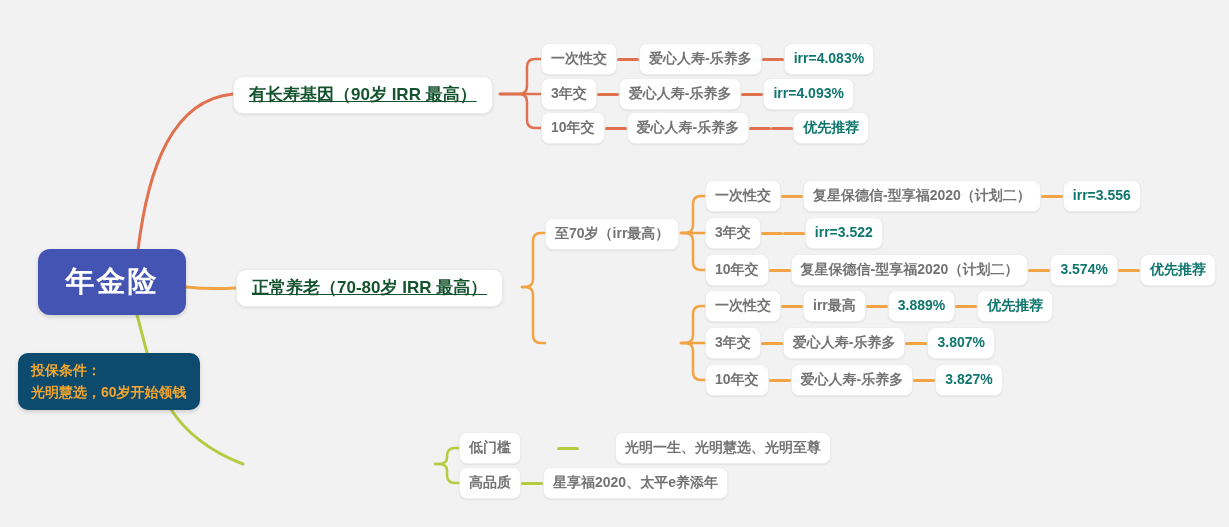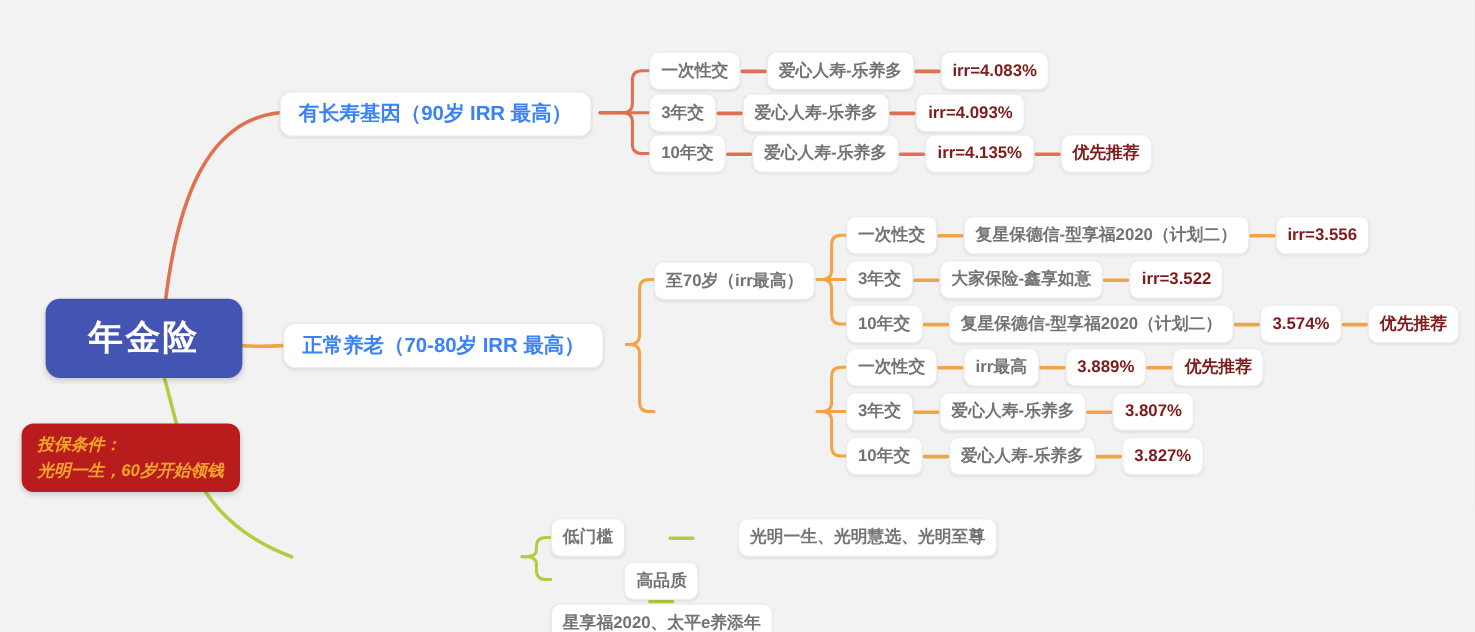--- a/index.html
+++ b/index.html
@@ -19,64 +19,64 @@
     display: inline-flex; align-items: center;
     background: #ffffff;
     border: 1px solid #eeeeee;
     border-radius: 8px;
     padding: 5px 9px;
     font-size: 14px; font-weight: 700; color: #737373;
     line-height: 1.4; white-space: nowrap;
     box-shadow: 0 1px 2px rgba(0,0,0,.07);
     z-index: 3;
   }
-  .nd.red { color: #7f1d1d; }
+  .nd.red { color: #0f766e; }
 
   
   .lbl {
     position: absolute;
     display: inline-flex; align-items: center;
     background: #ffffff;
     border: 1px solid #ececec;
     border-radius: 10px;
     padding: 6px 15px;
-    font-size: 17px; font-weight: 700; color: #3b82f6;
+    font-size: 17px; font-weight: 700; color: #14532d;
     line-height: 1.4; white-space: nowrap;
     box-shadow: 0 1px 3px rgba(0,0,0,.10);
     z-index: 3;
+    text-decoration: underline;
   }
 
   
   .row { position: absolute; display: flex; align-items: center; height: 30px; z-index: 3; }
   .hl { display: inline-block; width: 22px; height: 3px; border-radius: 2px; flex: 0 0 auto; }
   .hl.c1 { background: #e0714f; }
   .hl.c2 { background: #f2a343; }
   .hl.c3 { background: #b4cb42; }
 
   .grp { position: absolute; z-index: 3; }
 
   #root-topic {
     position: absolute; left: 38px; top: 249px;
-    width: 164px; height: 66px;
+    width: 148px; height: 66px;
     background: #4354b2; border-radius: 12px;
     display: flex; align-items: center; justify-content: center;
     color: #ffffff; font-size: 29px; font-weight: 700;
     letter-spacing: 2px;
     box-shadow: 0 2px 4px rgba(0,0,0,.15);
     z-index: 3;
   }
   #note-box {
     position: absolute; left: 18px; top: 353px;
-    background: #b91c1c; border-radius: 10px;
+    background: #0c4a6e; border-radius: 10px;
     padding: 7px 13px;
     color: #f3a52c; font-size: 14px; font-weight: 700;
     line-height: 1.55; white-space: nowrap;
     box-shadow: 0 2px 4px rgba(0,0,0,.15);
     z-index: 4;
-    font-style: italic;
   }
 </style>
 </head>
 <body>
 
 <div id="canvas">
 
   <svg id="wires" width="1229" height="527" viewBox="0 0 1229 527">
 
     <path d="M 138 250 C 148 168 172 100 233 94" fill="none" stroke="#e0714f" stroke-width="3" stroke-linecap="round"></path>
@@ -101,21 +101,21 @@
     <path d="M 681 343 L 685 343 Q 693 343 693 351 L 693 372 Q 693 380 701 380 L 705 380" fill="none" stroke="#f2a343" stroke-width="2.5" stroke-linecap="round"></path>
 
     <path d="M 435 464 L 438 464 Q 447 464 447 458 L 447 456 Q 447 448 455 448 L 459 448" fill="none" stroke="#b4cb42" stroke-width="2.5" stroke-linecap="round"></path>
     <path d="M 435 464 L 438 464 Q 447 464 447 470 L 447 475 Q 447 483 455 483 L 459 483" fill="none" stroke="#b4cb42" stroke-width="2.5" stroke-linecap="round"></path>
   </svg>
 
   <div id="root-topic">年金险</div>
 
   <div id="note-box">
     <div>投保条件：</div>
-    <div>光明一生，60岁开始领钱</div>
+    <div>光明慧选，60岁开始领钱</div>
   </div>
 
   <div class="lbl" style="left:233px; top:76px;">有长寿基因（90岁 IRR 最高）</div>
 
   <div class="row" style="left:541px; top:44px;">
     <div class="nd">一次性交</div>
     <i class="hl c1"></i>
     <div class="nd">爱心人寿-乐养多</div>
     <i class="hl c1"></i>
     <div class="nd red">irr=4.083%</div>
@@ -127,21 +127,20 @@
     <div class="nd">爱心人寿-乐养多</div>
     <i class="hl c1"></i>
     <div class="nd red">irr=4.093%</div>
   </div>
 
   <div class="row" style="left:541px; top:113px;">
     <div class="nd">10年交</div>
     <i class="hl c1"></i>
     <div class="nd">爱心人寿-乐养多</div>
     <i class="hl c1"></i>
-    <div class="nd red">irr=4.135%</div>
     <i class="hl c1"></i>
     <div class="nd red">优先推荐</div>
   </div>
 
   <div class="lbl" style="left:236px; top:269px;">正常养老（70-80岁 IRR 最高）</div>
 
   <div class="grp" style="left:545px; top:218px;">
     <div class="nd">至70岁（irr最高）</div>
   </div>
 
@@ -149,21 +148,20 @@
     <div class="nd">一次性交</div>
     <i class="hl c2"></i>
     <div class="nd">复星保德信-型享福2020（计划二）</div>
     <i class="hl c2"></i>
     <div class="nd red">irr=3.556</div>
   </div>
 
   <div class="row" style="left:705px; top:218px;">
     <div class="nd">3年交</div>
     <i class="hl c2"></i>
-    <div class="nd">大家保险-鑫享如意</div>
     <i class="hl c2"></i>
     <div class="nd red">irr=3.522</div>
   </div>
 
   <div class="row" style="left:705px; top:255px;">
     <div class="nd">10年交</div>
     <i class="hl c2"></i>
     <div class="nd">复星保德信-型享福2020（计划二）</div>
     <i class="hl c2"></i>
     <div class="nd red">3.574%</div>
@@ -198,19 +196,19 @@
     <div class="nd red">3.827%</div>
   </div>
 
 
   <div class="row" style="left:459px; top:433px;gap:36px;">
     <div class="nd">低门槛</div>
     <i class="hl c3"></i>
     <div class="nd">光明一生、光明慧选、光明至尊</div>
   </div>
 
-  <div class="row" style="left:459px; top:468px;flex-direction:column;">
+  <div class="row" style="left:459px; top:468px;">
     <div class="nd">高品质</div>
     <i class="hl c3"></i>
     <div class="nd">星享福2020、太平e养添年</div>
   </div>
 
 </div>
 
 </body></html>

